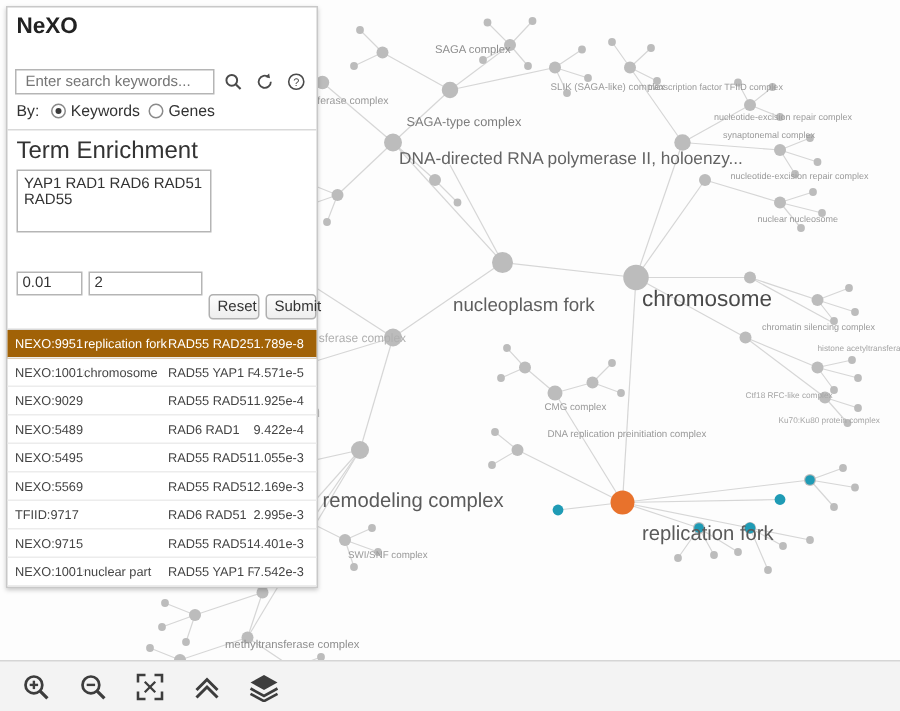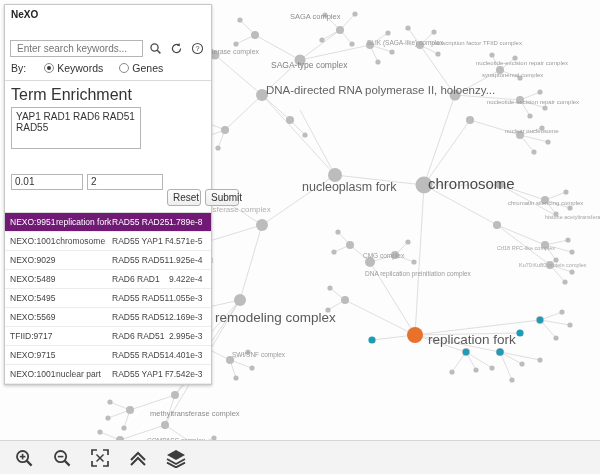--- a/index.html
+++ b/index.html
@@ -27,35 +27,36 @@
     inset: 0;
     width: 600px;
     height: 474px;
   }
   .net-label {
     position: absolute;
     color: #5a5a5a;
     white-space: nowrap;
     pointer-events: none;
     font-family: "Liberation Sans", sans-serif;
+    margin-top: 16px;
   }
   
   #panel {
     position: absolute;
     left: 4px;
     top: 4px;
     width: 206px;
     background: #ffffff;
     border: 1px solid #c8c8c8;
     box-shadow: 0 1px 3px rgba(0,0,0,0.22);
     font-size: 11px;
     color: #333;
   }
   #panel-title {
-    font-size: 10px;
+    font-size: 15px;
     font-weight: bold;
     padding: 4px 6px 2px 6px;
     color: #222;
   }
   .search-row {
     display: flex;
     align-items: center;
     padding: 18px 5px 5px 5px;
     gap: 4px;
   }
@@ -82,21 +83,21 @@
     width: 17px;
     height: 17px;
     display: flex;
     align-items: center;
     justify-content: center;
     cursor: pointer;
   }
   .icon-btn svg { display: block; }
   .radio-row {
     display: flex;
-    gap: 16px;
+    gap: 6px;
     padding: 0 6px 6px 6px;
     font-size: 10.5px;
     color: #333;
   }
   .radio-row .by-label { margin-right: 2px; }
   .radio {
     display: inline-flex;
     align-items: center;
     gap: 3px;
     cursor: pointer;
@@ -152,21 +153,21 @@
     height: 16px;
     border: 1px solid #b5b5b5;
     background: #fff;
     font-size: 10px;
     color: #333;
     padding: 0 3px;
     box-sizing: border-box;
     font-family: "Liberation Sans", sans-serif;
     outline: none;
   }
-  .param-input.a { width: 72px; }
+  .param-input.a { width: 44px; }
   .param-input.b { width: 76px; }
   .sm-btn {
     height: 17px;
     min-width: 34px;
     font-size: 10px;
     border: 1px solid #b0b0b0;
     border-radius: 3px;
     background: linear-gradient(#fdfdfd,#eeeeee);
     color: #333;
     cursor: pointer;
@@ -182,21 +183,21 @@
   }
   .res-row {
     display: flex;
     align-items: center;
     height: 19px;
     border-bottom: 1px solid #ececec;
     padding: 0 2px;
     box-sizing: border-box;
   }
   .res-row.selected {
-    background: #701a75;
+    background: #a16207;
     color: #ffffff;
   }
   .res-row .c0 { width: 46px; padding-left: 3px; overflow: hidden; white-space: nowrap; }
   .res-row .c1 { width: 56px; overflow: hidden; white-space: nowrap; }
   .res-row .c2 { flex: 1; overflow: hidden; white-space: nowrap; }
   .res-row .c3 { width: 40px; text-align: left; overflow: hidden; white-space: nowrap; }
   
   #toolbar {
     position: absolute;
     left: 0;

